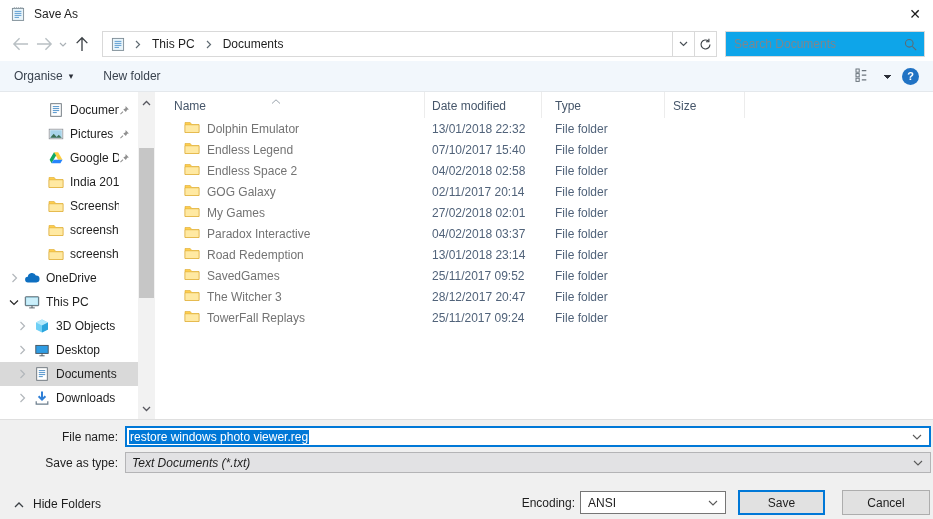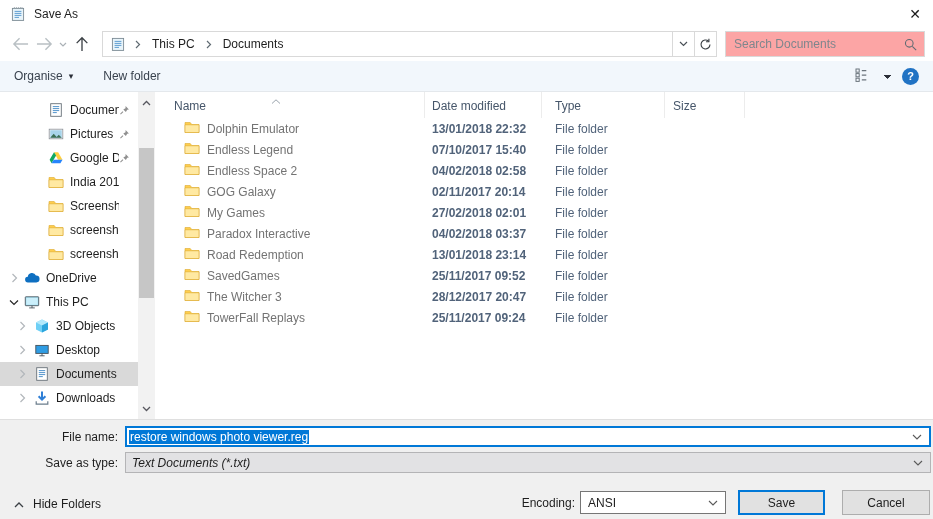--- a/index.html
+++ b/index.html
@@ -15,21 +15,21 @@
   
   .navbar { height:34px; display:flex; align-items:center; padding:0 8px; background:#fff; }
   .nav-btn { width:24px; height:24px; display:flex; align-items:center; justify-content:center; color:#b9c0c4; flex:0 0 auto; }
   .nav-btn.dark { color:#3b4045; }
   .nav-chev-sm { width:14px; height:24px; display:flex; align-items:center; justify-content:center; color:#aab1b6; flex:0 0 auto; }
   .addr { height:26px; flex:1; border:1px solid #d9d9d9; background:#fff; display:flex; align-items:center; margin-left:8px; }
   .addr .doc-ic { width:16px; height:16px; margin:0 5px 0 7px; }
   .crumb-sep { width:14px; display:flex; justify-content:center; color:#5f6a72; }
   .crumb { padding:0 7px; height:24px; line-height:24px; }
   .addr-btn { width:23px; height:26px; border:1px solid #d9d9d9; margin-left:-1px; display:flex; align-items:center; justify-content:center; color:#4a5158; background:#fff; flex:0 0 auto; }
-  .searchbox { width:200px; height:26px; border:1px solid #d9d9d9; display:flex; align-items:center; margin-left:8px; background:#fca5a5; flex:0 0 auto; }
+  .searchbox { width:200px; height:26px; border:1px solid #d9d9d9; display:flex; align-items:center; margin-left:8px; background:#0ea5e9; flex:0 0 auto; }
   .searchbox input { flex:1; border:none; outline:none; background:transparent; padding-left:8px;
     font-family:"Liberation Sans",sans-serif; font-size:12px; color:#1e1e1e; }
   .searchbox input::placeholder { color:#7e868d; }
   .mag { width:20px; display:flex; justify-content:center; margin-right:4px; }
 
   
   .toolbar { height:31px; background:#f2f7fc; border-bottom:1px solid #e4e8ec; display:flex; align-items:center; padding:0 14px; color:#39424e; }
   .tb-item { display:flex; align-items:center; gap:6px; margin-right:30px; }
   .tb-caret { font-size:9px; color:#2b2f38; }
   .tb-right { margin-left:auto; display:flex; align-items:center; gap:10px; }
@@ -61,21 +61,21 @@
   .fl-header { height:26px; display:flex; color:#46566a; position:relative; }
   .col { border-right:1px solid #ececec; display:flex; align-items:flex-end; padding-bottom:5px; }
   .col-name { width:266px; padding-left:15px; }
   .col-date { width:117px; padding-left:7px; }
   .col-type { width:123px; padding-left:13px; }
   .col-size { width:80px;  padding-left:8px; }
   .sort-chev { position:absolute; left:112px; top:1px; }
   .fl-row { height:21px; display:flex; align-items:center; }
   .cell-name { width:266px; padding-left:25px; display:flex; align-items:center; gap:7px; color:#737373; white-space:nowrap; }
   .cell-name svg { flex:0 0 auto; }
-  .cell-date { width:117px; padding-left:7px; color:#51637a;font-weight:bold; }
+  .cell-date { width:117px; padding-left:7px; color:#51637a; }
   .cell-type { width:123px; padding-left:13px; color:#51637a; }
   .cell-size { width:80px; padding-left:8px; color:#51637a; }
 
   
   .footer { height:100px; background:#f0f0f0; border-top:1px solid #dfdfdf; position:relative; }
   .f-label { position:absolute; left:0; width:118px; text-align:right; color:#1e1e1e; }
   .lbl-filename { top:10px; }
   .lbl-savetype { top:36px; }
   .filename-input { position:absolute; left:125px; right:2px; top:6px; height:21px; background:#fff; border:2px solid #0078d7; display:flex; align-items:center; }
   .sel-text { background:#0078d7; color:#fff; margin-left:2px; padding:0 1px; white-space:nowrap; }

